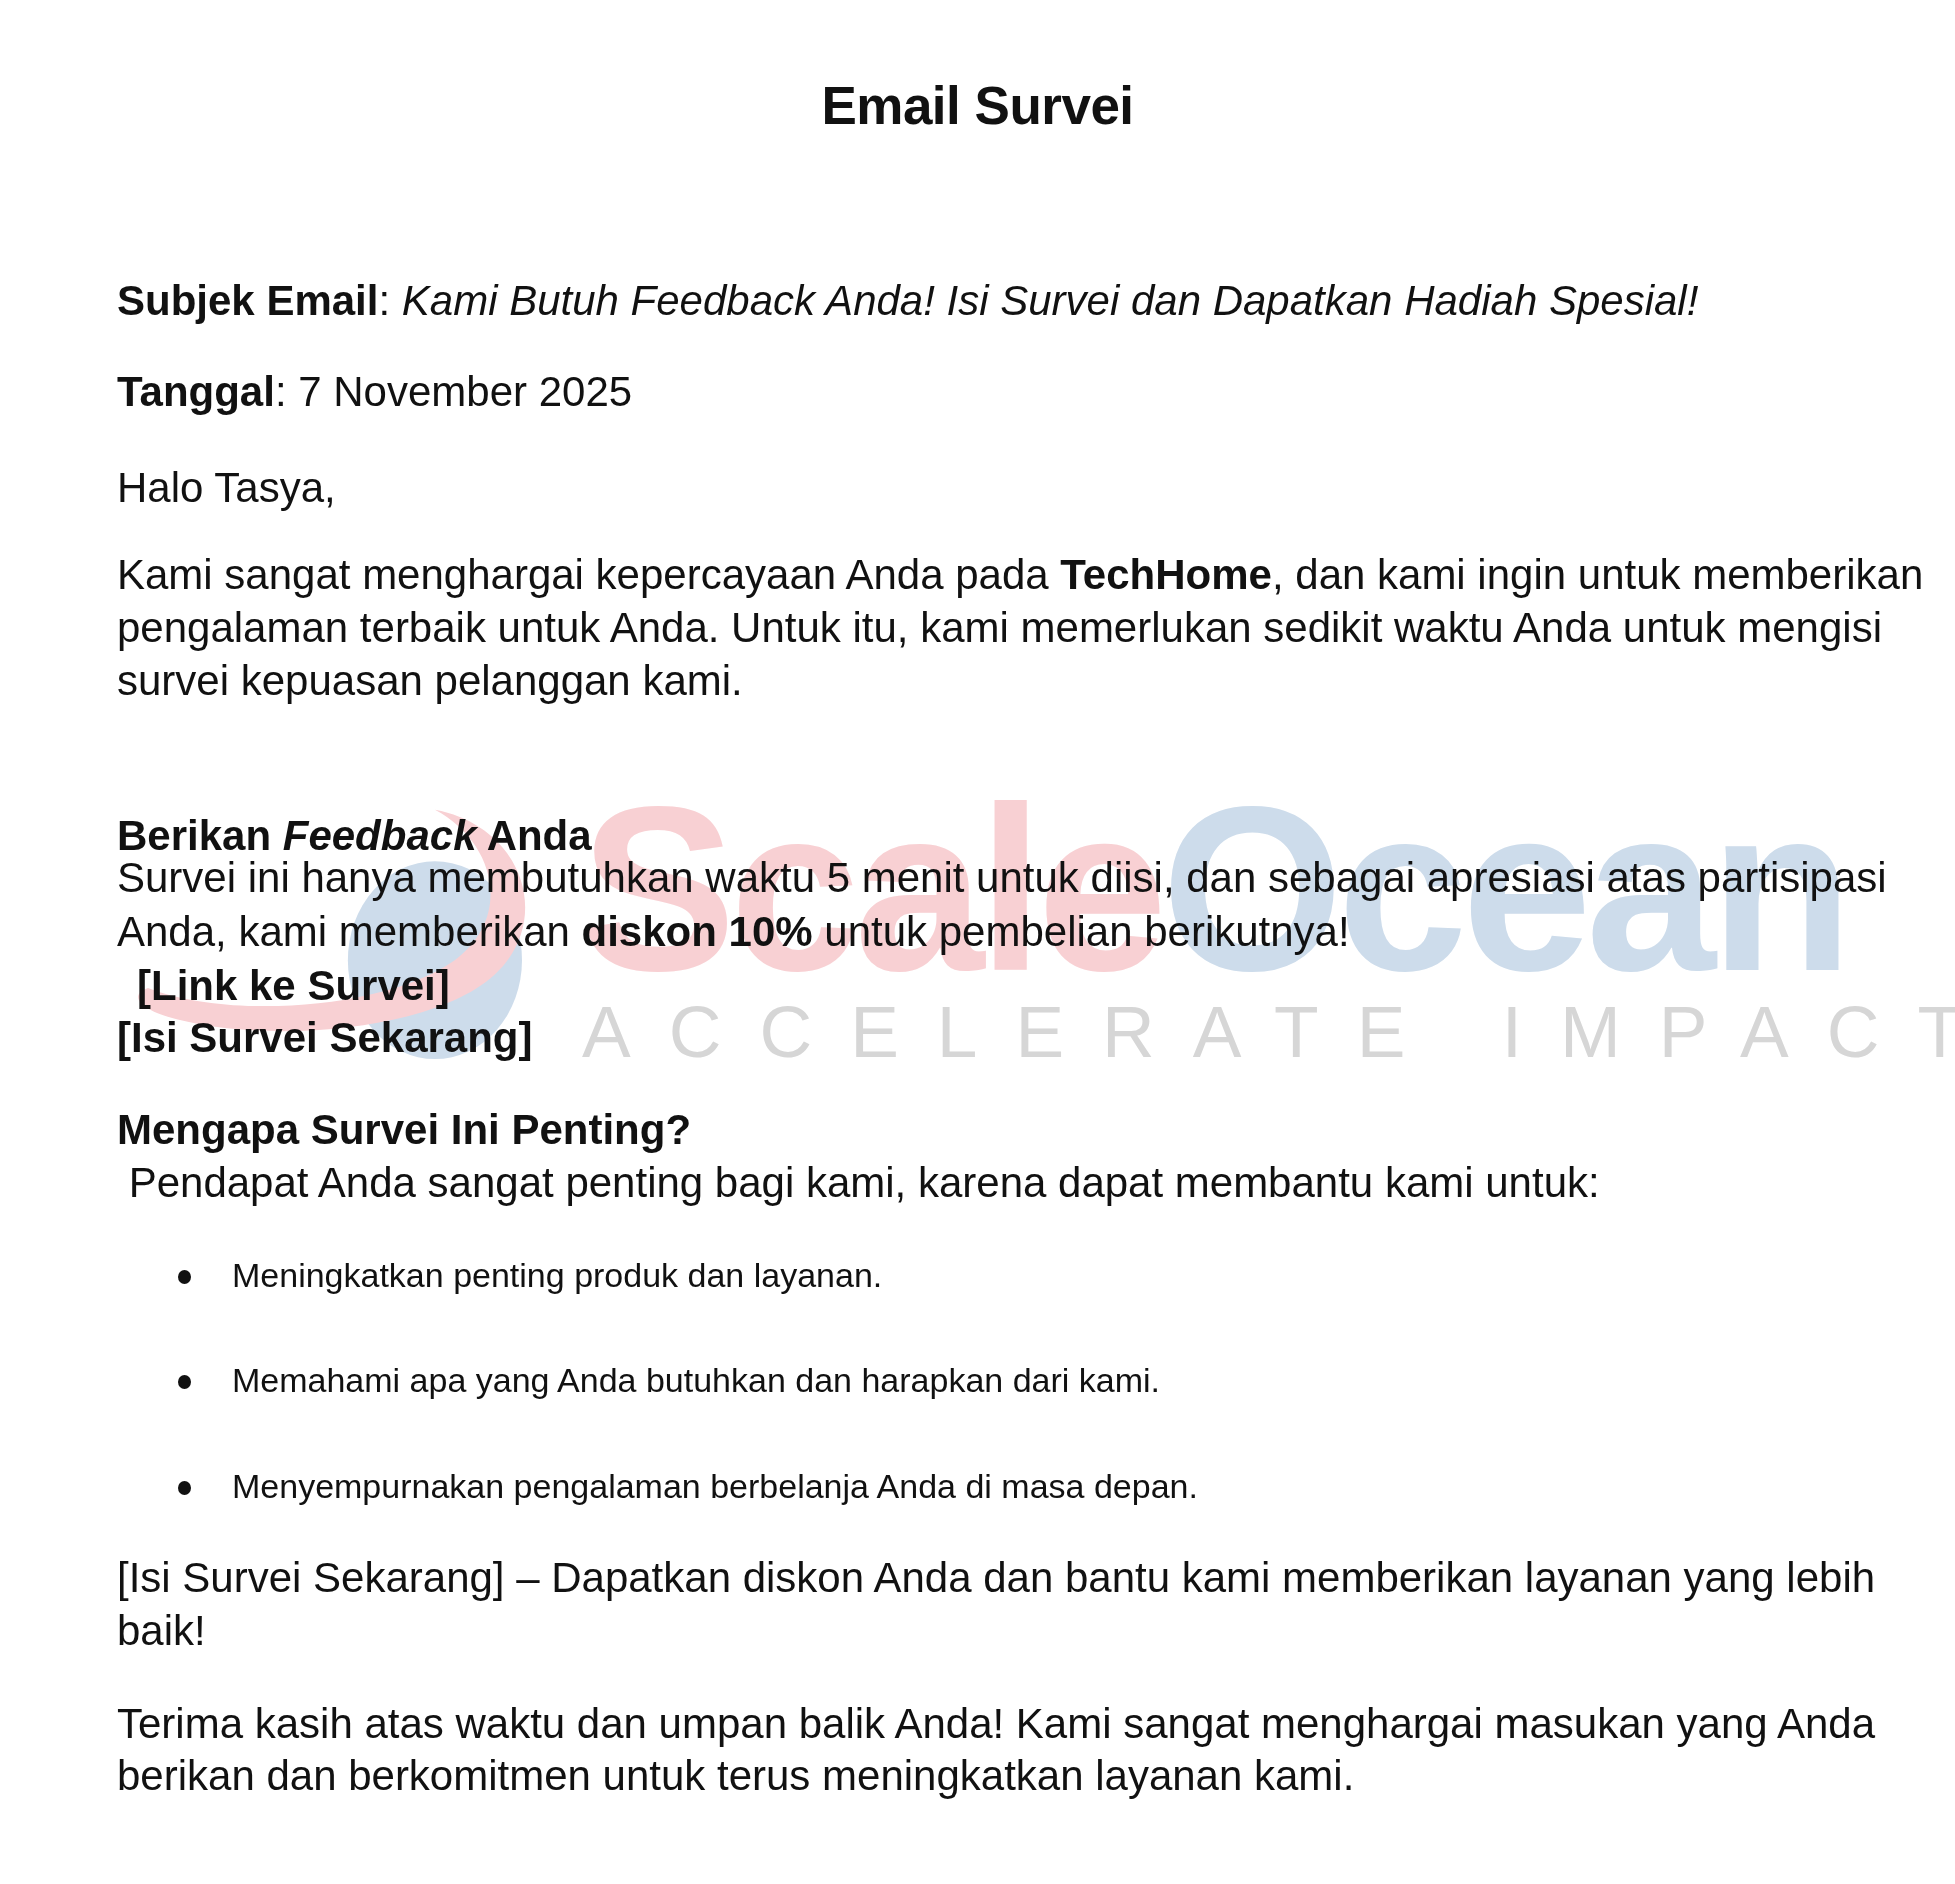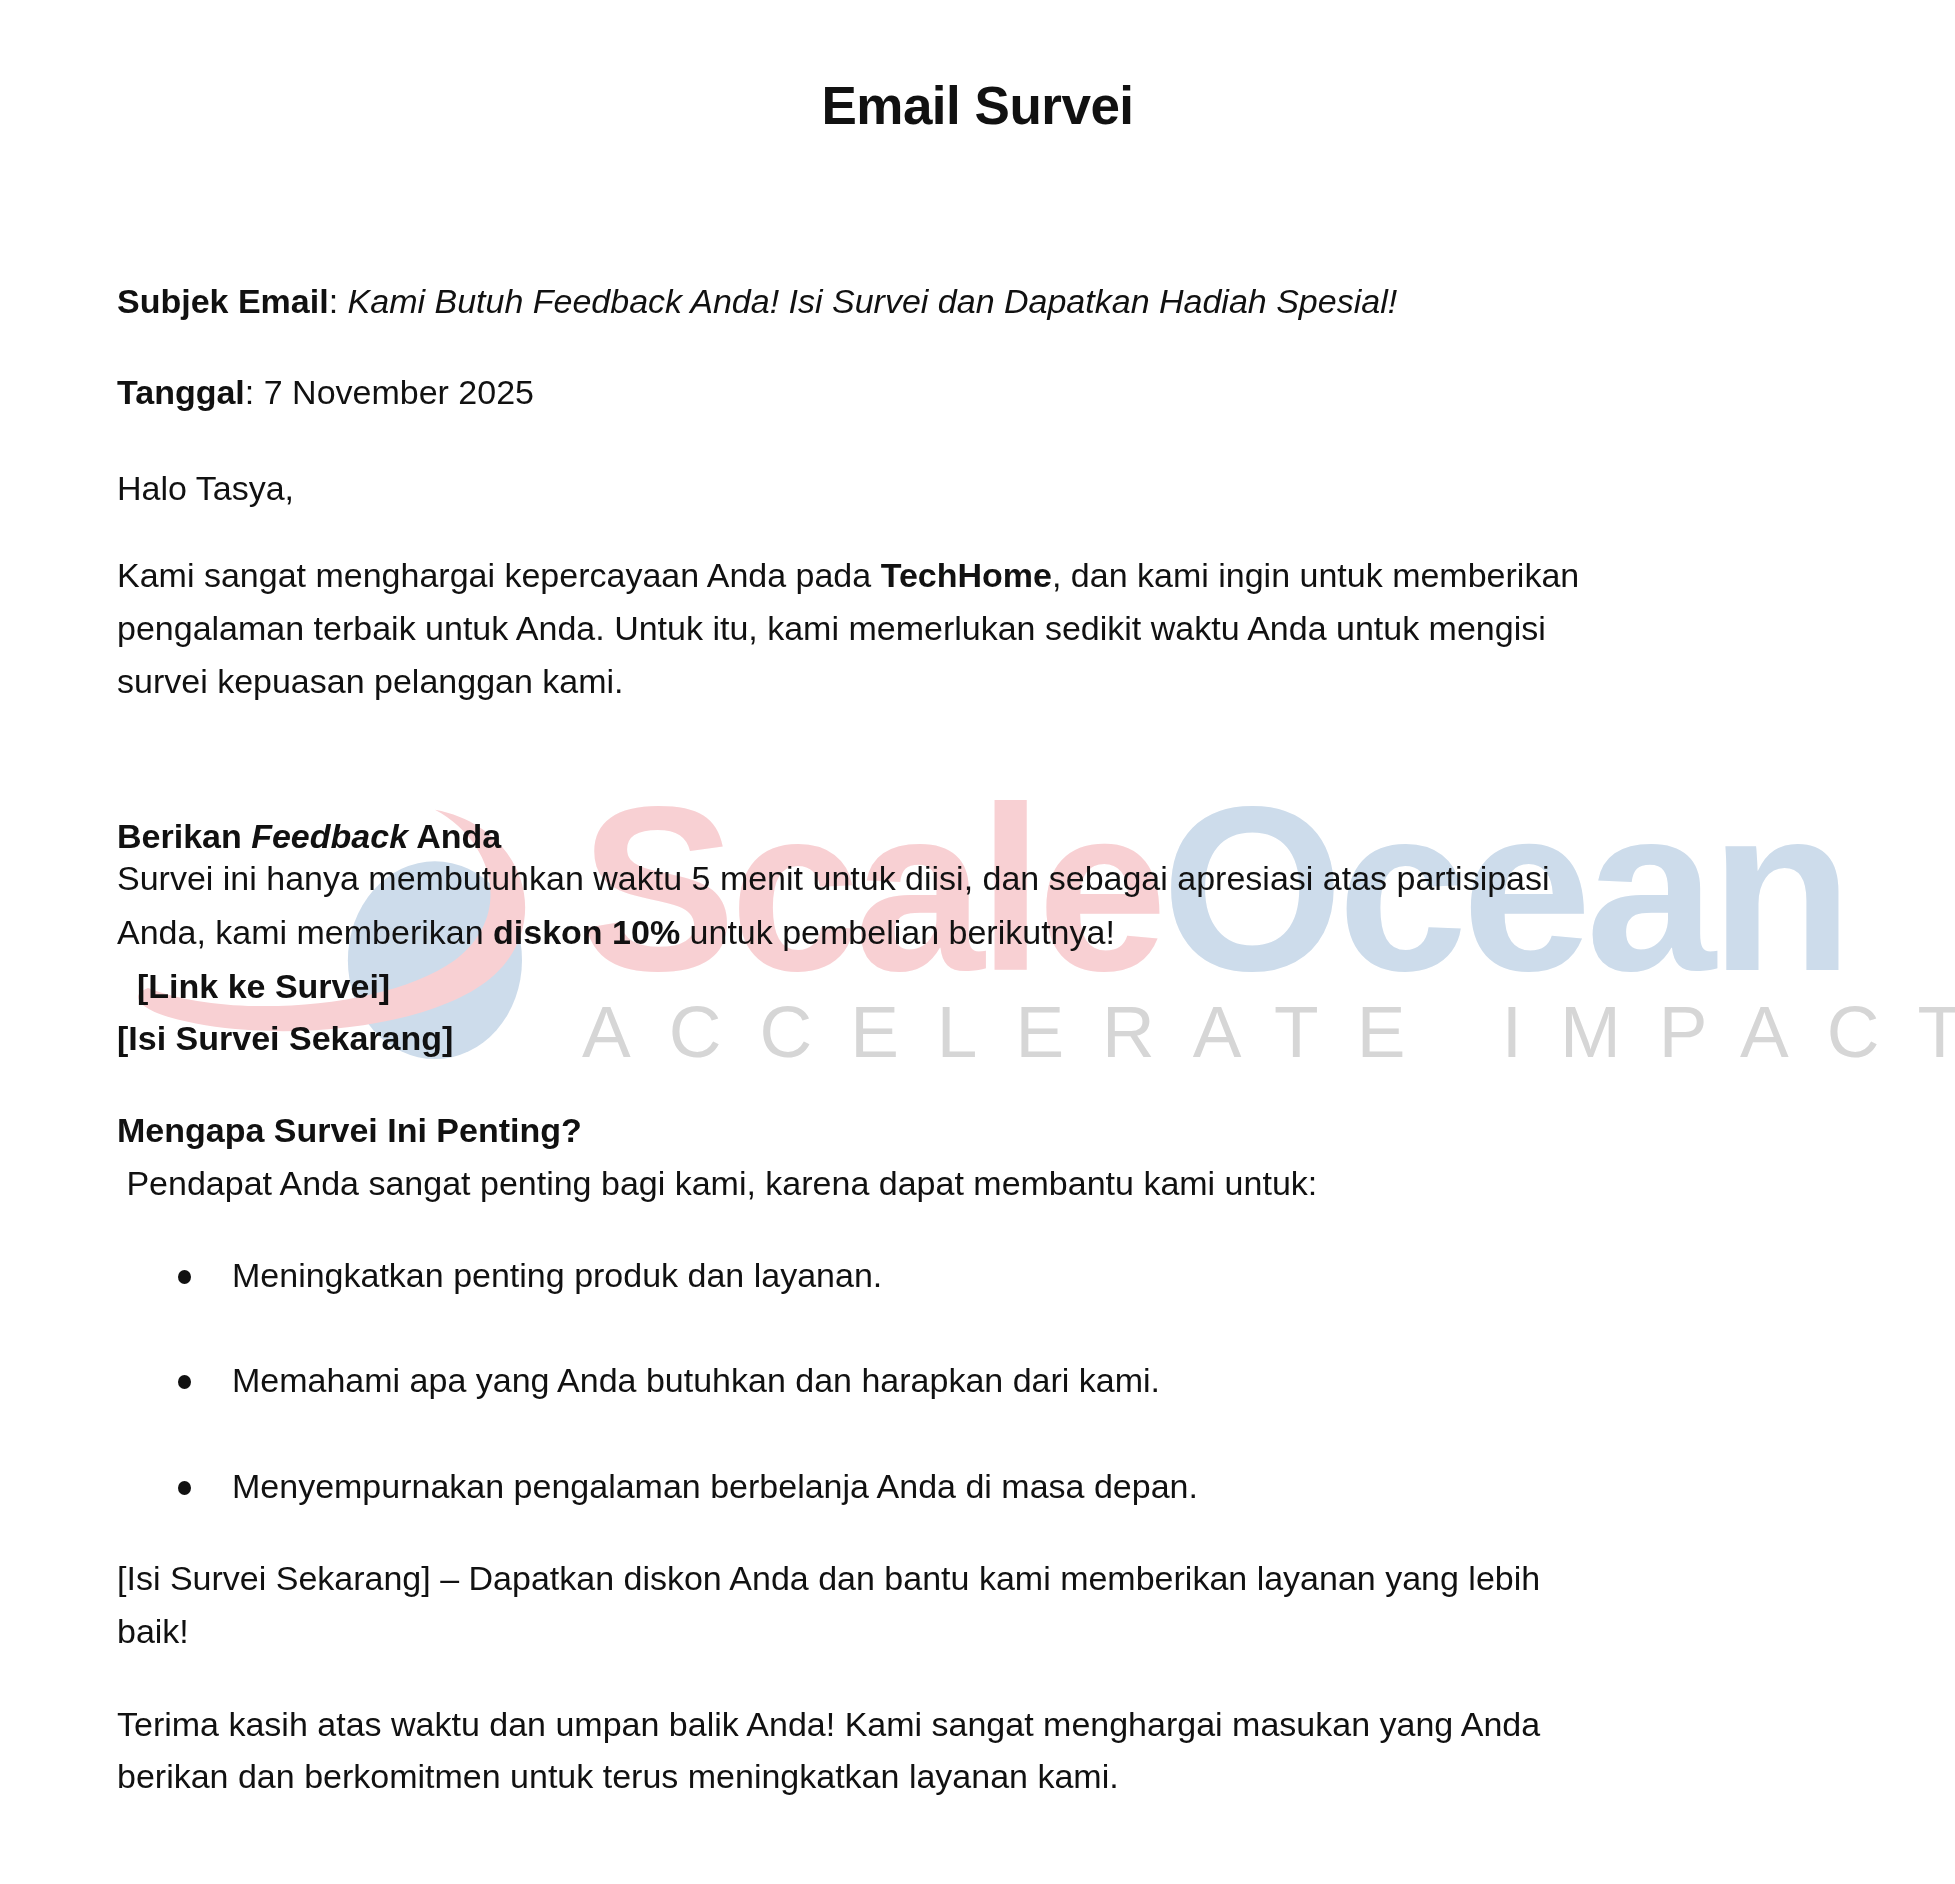--- a/index.html
+++ b/index.html
@@ -5,21 +5,21 @@
   html, body { margin: 0; padding: 0; background: #ffffff; }
   body {
     width: 1955px; height: 1884px; position: relative; overflow: hidden;
     font-family: "Liberation Sans", "DejaVu Sans", sans-serif;
     color: #111111;
   }
   .title {
     position: absolute; left: 0; width: 1955px; top: 73px; text-align: center;
     font-size: 53px; font-weight: 700; letter-spacing: -0.5px; line-height: 65px;
   }
-  .line { position: absolute; left: 117px; font-size: 34px; line-height: 44px; white-space: nowrap; }
+  .line { position: absolute; left: 117px; font-size: 42px; line-height: 44px; white-space: nowrap; }
   .b { font-weight: 700; }
   .i { font-style: italic; }
   .bullet-dot {
     position: absolute; left: 178px; width: 13px; height: 14px; border-radius: 50%; background: #111;
   }
   .bullet-text { position: absolute; left: 232px; font-size: 34px; line-height: 44px; white-space: nowrap; }
 
   
   .wm { position: absolute; pointer-events: none; }
   .wm-word {

